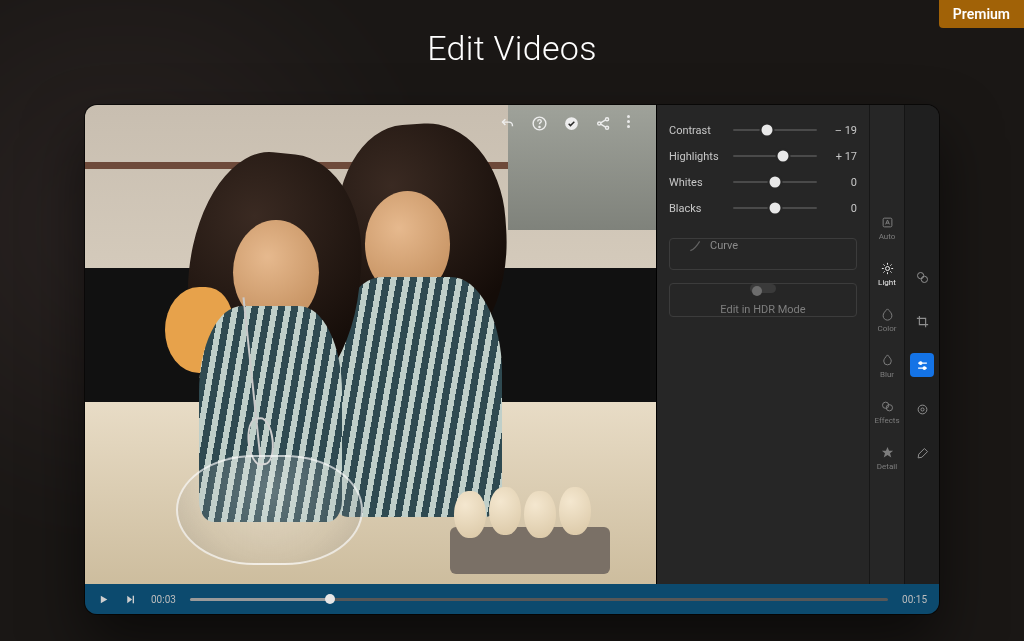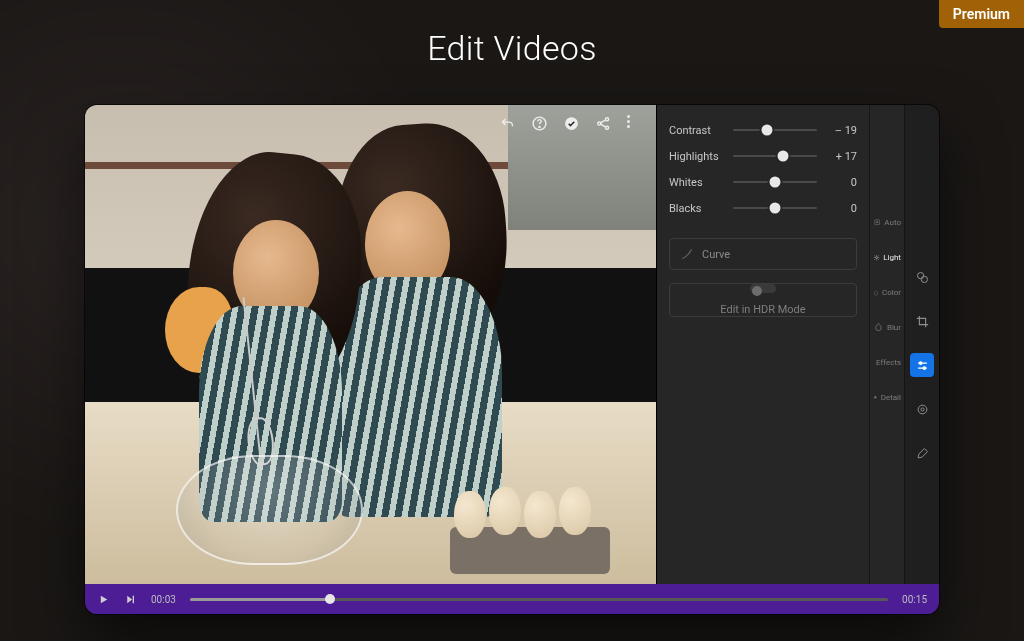--- a/index.html
+++ b/index.html
@@ -55,41 +55,41 @@
   .preview-actions .dots{display:flex;flex-direction:column;gap:2px;}
   .preview-actions .dots span{width:3px;height:3px;background:#eee;border-radius:50%;}
 
   
   .rpanel{width:213px;background:#262626;color:#d7d7d7;font-size:11px;box-sizing:border-box;padding:12px 12px 8px 12px;border-left:1px solid #000;display:flex;flex-direction:column;gap:3px;}
   .srow{display:flex;align-items:center;height:26px;gap:6px;}
   .srow .lbl{flex:0 0 58px;color:#c7c7c7;}
   .srow .val{flex:0 0 34px;text-align:right;color:#c7c7c7;font-variant-numeric:tabular-nums;}
   .srow .track{flex:1;position:relative;height:2px;background:#4a4a4a;border-radius:2px;}
   .srow .knob{position:absolute;top:50%;width:11px;height:11px;border-radius:50%;background:#e8e8e8;transform:translate(-50%,-50%);box-shadow:0 0 0 2px #262626;}
-  .panel-btn{margin-top:14px;height:30px;border:1px solid #3c3c3c;border-radius:4px;display:flex;align-items:center;gap:8px;padding:0 10px;color:#8a8a8a;font-size:11px;cursor:default;}
+  .panel-btn{margin-top:14px;height:30px;border:1px solid #3c3c3c;border-radius:4px;display:flex;align-items:flex-start;gap:8px;padding:0 18px;color:#8a8a8a;font-size:11px;cursor:default;}
   .panel-btn svg{width:14px;height:14px;opacity:.6;}
   .hdr-row{margin-top:10px;height:32px;border:1px solid #3c3c3c;border-radius:4px;display:flex;align-items:center;gap:10px;padding:0 10px;color:#7e7e7e;font-size:11px;flex-direction:column;}
   .toggle{width:26px;height:14px;border-radius:8px;background:#3a3a3a;position:relative;}
   .toggle::after{content:"";position:absolute;left:2px;top:2px;width:10px;height:10px;border-radius:50%;background:#6c6c6c;}
 
   
   .rail{width:34px;background:#262626;border-left:1px solid #171717;display:flex;flex-direction:column;align-items:center;padding-top:110px;gap:20px;}
-  .rail .rit{width:28px;display:flex;flex-direction:row;align-items:center;gap:3px;color:#7d7d7d;font-size:8px;cursor:pointer;}
+  .rail .rit{width:28px;display:flex;flex-direction:column;align-items:center;gap:3px;color:#7d7d7d;font-size:8px;cursor:pointer;}
   .rail .rit .ricon{width:15px;height:15px;display:flex;align-items:center;justify-content:center;}
   .rail .rit.active{color:#e9e9e9;}
   .rail .rit .lbl2{line-height:1;}
 
   
   .trail{width:34px;background:#1f1f1f;border-left:1px solid #141414;display:flex;flex-direction:column;align-items:center;padding-top:160px;gap:20px;}
   .tbtn{width:24px;height:24px;border-radius:4px;display:flex;align-items:center;justify-content:center;color:#8f8f8f;cursor:pointer;}
   .tbtn.active{background:#1473e6;color:#fff;}
   .tbtn svg{width:15px;height:15px;}
 
   
-  .pbar{position:absolute;left:0;right:0;bottom:0;height:30px;background:#4c1d95;display:flex;align-items:center;padding:0 12px;gap:14px;color:#bdbdbd;font-size:10px;}
+  .pbar{position:absolute;left:0;right:0;bottom:0;height:30px;background:#0c4a6e;display:flex;align-items:center;padding:0 12px;gap:14px;color:#bdbdbd;font-size:10px;}
   .pbar .picon{width:13px;height:13px;cursor:pointer;color:#cfcfcf;}
   .pbar .ptrack{flex:1;height:3px;background:#575757;position:relative;border-radius:2px;}
   .pbar .pknob{position:absolute;top:50%;width:10px;height:10px;border-radius:50%;background:#e6e6e6;transform:translate(-50%,-50%);}
   .pbar .pprog{position:absolute;left:0;top:0;bottom:0;background:#9a9a9a;border-radius:2px;}
 
   svg{display:block;}
 </style>
 </head>
 <body>
 

